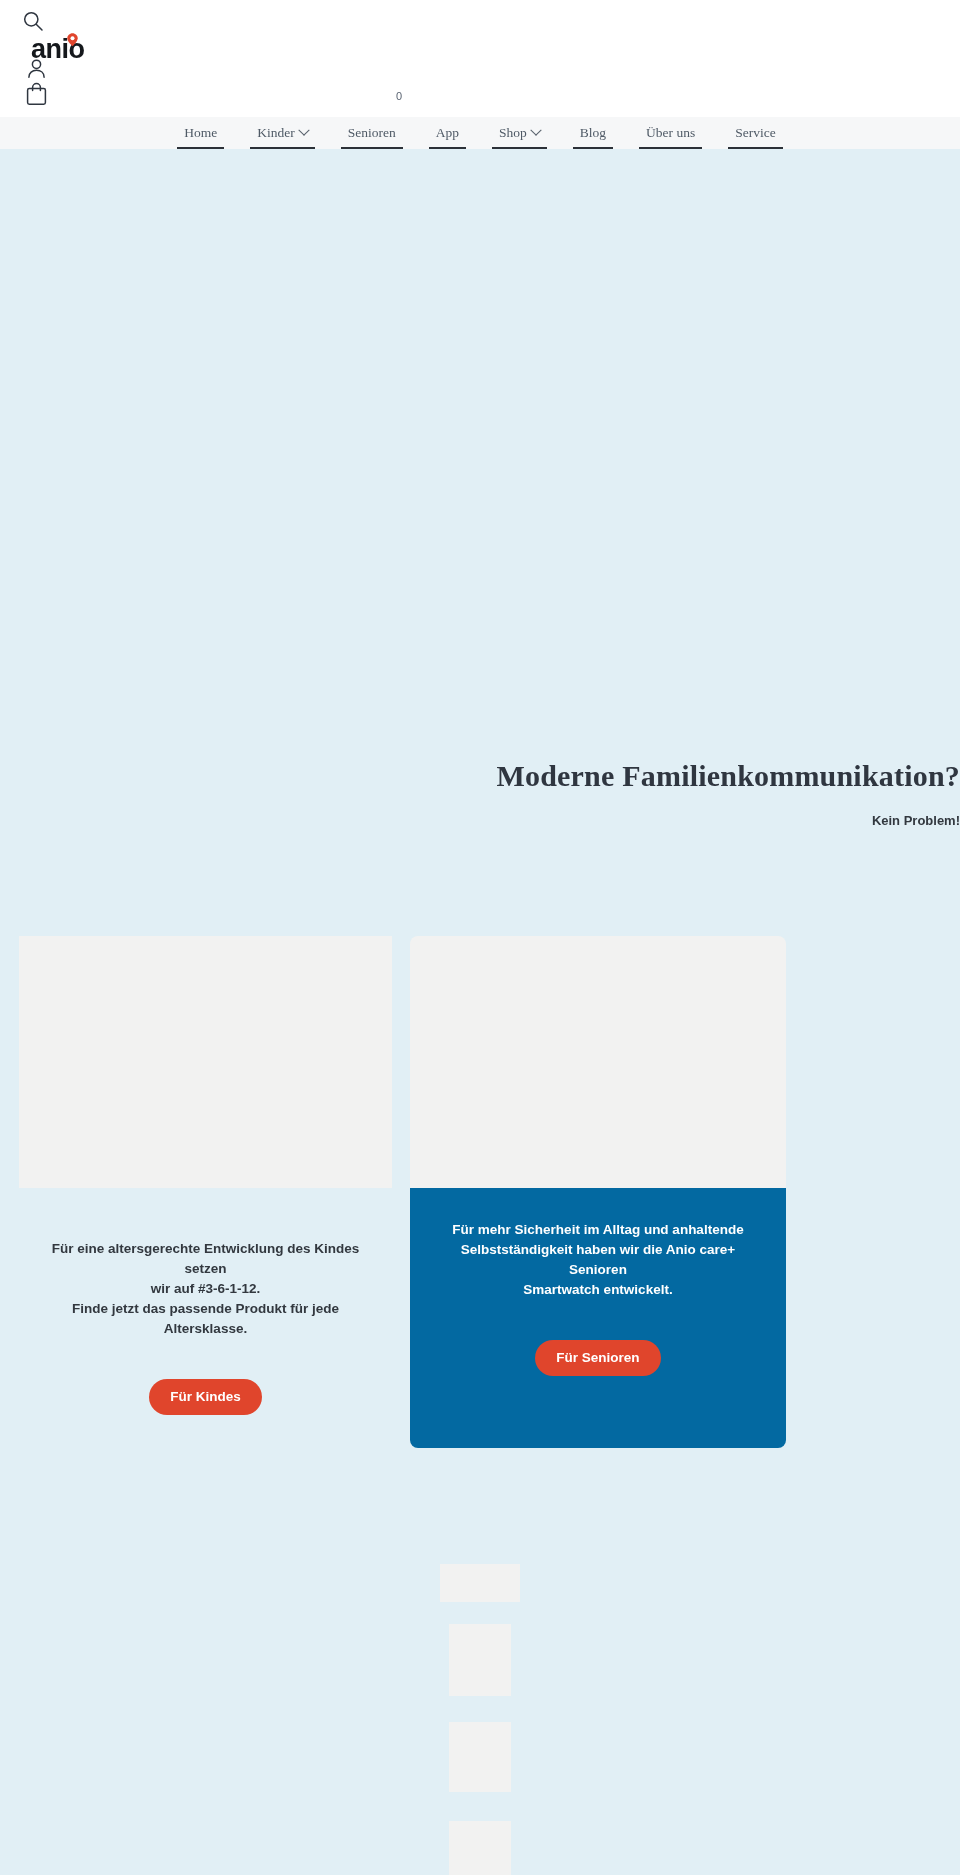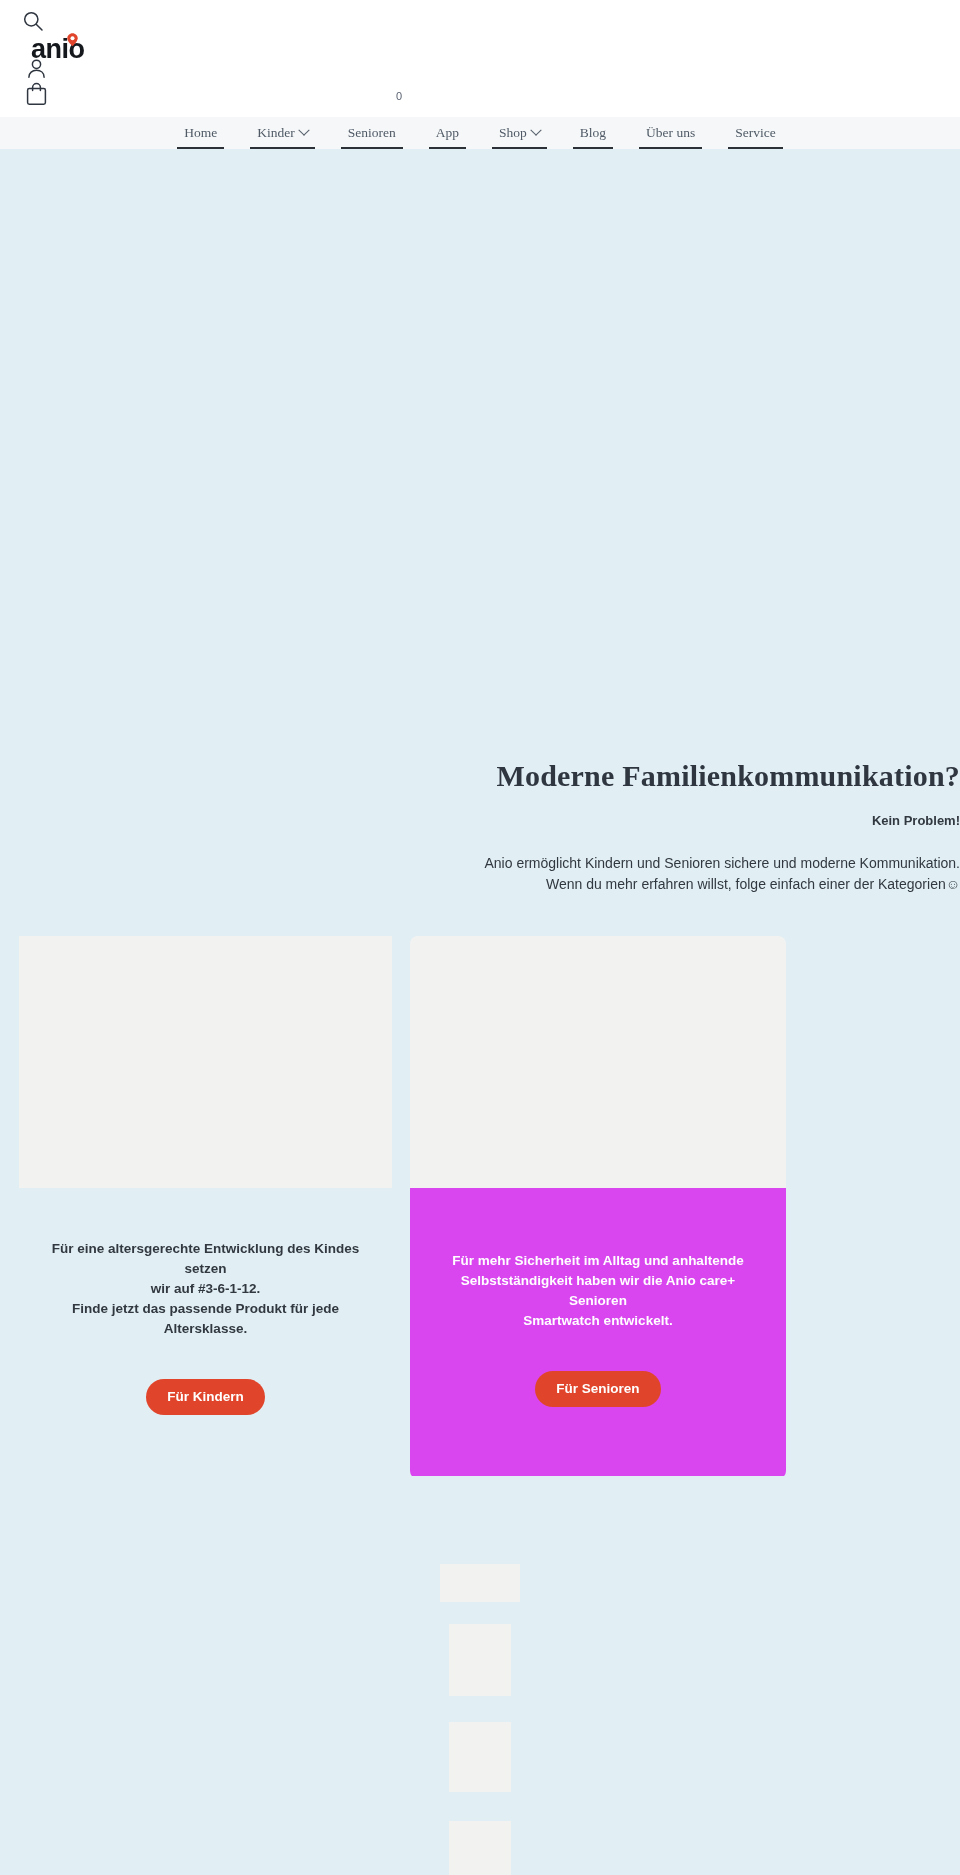--- a/index.html
+++ b/index.html
@@ -177,24 +177,24 @@
   }
   .card.right .card-media {
     border-top-left-radius: 8px;
     border-top-right-radius: 8px;
   }
   .card-body {
     padding-top: 51px;
     text-align: center;
   }
   .card.right .card-body {
-    background: #d946ef;
+    background: #0369a1;
     border-bottom-left-radius: 8px;
     border-bottom-right-radius: 8px;
-    padding-top: 63px;
+    padding-top: 32px;
     padding-bottom: 72px;
   }
   .card-text {
     margin: 0;
     font-size: 13.5px;
     line-height: 20px;
     font-weight: 600;
     color: #32383f;
     padding: 0 14px;
   }
@@ -310,38 +310,34 @@
       <span>Service</span>
     </div>
 
   </div>
 </nav>
 
 <section class="hero">
   <div class="hero-copy">
     <h1 class="hero-title">Moderne Familienkommunikation?</h1>
     <p class="hero-sub">Kein Problem!</p>
-    <p class="hero-text">
-      <span>Anio ermöglicht Kindern und Senioren sichere und moderne Kommunikation.</span><br>
-      <span>Wenn du mehr erfahren willst, folge einfach einer der Kategorien☺</span>
-    </p>
   </div>
 </section>
 
 <section class="cards">
 
   <div class="card left">
     <div class="card-media"></div>
     <div class="card-body">
       <p class="card-text">
         <span>Für eine altersgerechte Entwicklung des Kindes setzen</span><br>
         <span>wir auf #3-6-1-12.</span><br>
         <span>Finde jetzt das passende Produkt für jede Altersklasse.</span>
       </p>
-      <button class="btn">Für Kindern</button>
+      <button class="btn">Für Kindes</button>
     </div>
   </div>
 
   <div class="card right">
     <div class="card-media"></div>
     <div class="card-body">
       <p class="card-text">
         <span>Für mehr Sicherheit im Alltag und anhaltende</span><br>
         <span>Selbstständigkeit haben wir die Anio care+ Senioren</span><br>
         <span>Smartwatch entwickelt.</span>

